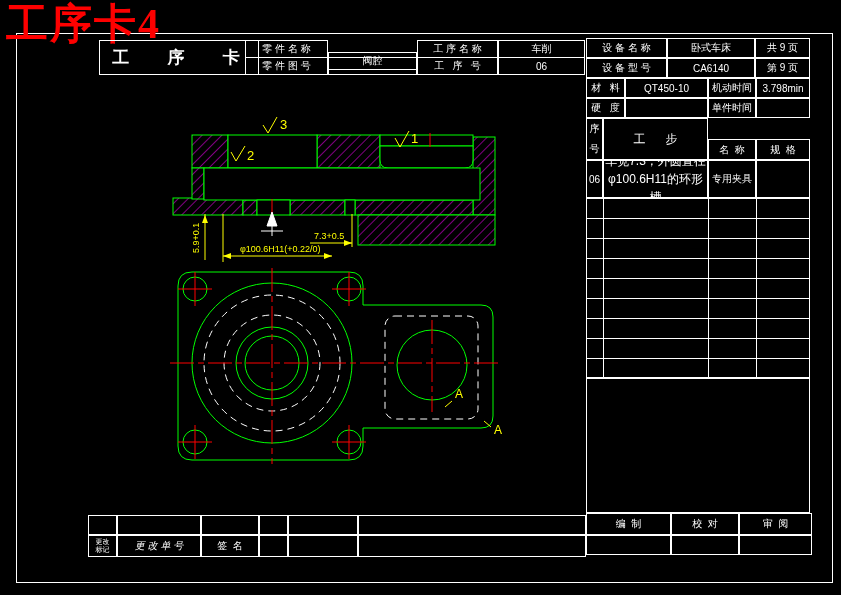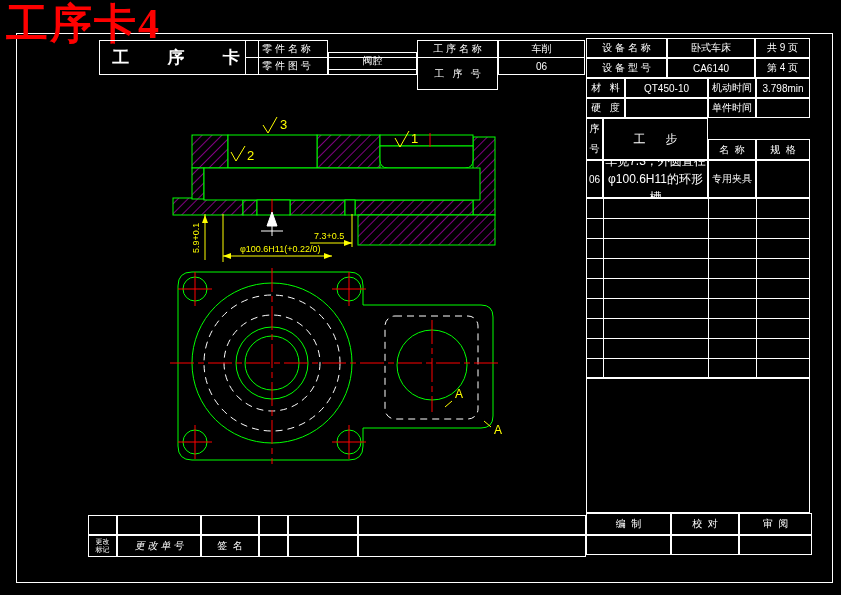--- a/index.html
+++ b/index.html
@@ -29,29 +29,29 @@
 
   <div class="big-title">工序卡4</div>
 
   <div class="cell card-title" style="left:85px;top:40px;width:160px;height:35px;">工   序   卡</div>
   <div class="cell" style="left:245px;top:40px;width:83px;height:18px;">零 件 名 称</div>
   <div class="cell" style="left:328px;top:52px;width:89px;height:18px;">阀腔</div>
   <div class="cell" style="left:417px;top:40px;width:81px;height:18px;">工 序 名 称</div>
   <div class="cell" style="left:498px;top:40px;width:87px;height:18px;">车削</div>
   <div class="cell" style="left:245px;top:57px;width:83px;height:18px;">零 件 图 号</div>
   <div class="cell" style="left:328px;top:57px;width:89px;height:18px;"></div>
-  <div class="cell" style="left:417px;top:57px;width:81px;height:33px;">工   序   号</div>
+  <div class="cell" style="left:417px;top:57px;width:81px;height:18px;">工   序   号</div>
   <div class="cell" style="left:498px;top:57px;width:87px;height:18px;">06</div>
 
   <div class="cell" style="left:586px;top:38px;width:81px;height:20px;">设 备 名 称</div>
   <div class="cell" style="left:667px;top:38px;width:88px;height:20px;">卧式车床</div>
   <div class="cell" style="left:755px;top:38px;width:55px;height:20px;">共 9 页</div>
   <div class="cell" style="left:586px;top:58px;width:81px;height:20px;">设 备 型 号</div>
   <div class="cell" style="left:667px;top:58px;width:88px;height:20px;">CA6140</div>
-  <div class="cell" style="left:755px;top:58px;width:55px;height:20px;">第 4 页</div>
+  <div class="cell" style="left:755px;top:58px;width:55px;height:20px;">第 9 页</div>
 
   <div class="cell" style="left:586px;top:78px;width:39px;height:20px;">材   料</div>
   <div class="cell" style="left:625px;top:78px;width:83px;height:20px;">QT450-10</div>
   <div class="cell" style="left:708px;top:78px;width:48px;height:20px;">机动时间</div>
   <div class="cell" style="left:756px;top:78px;width:54px;height:20px;">3.798min</div>
   <div class="cell" style="left:586px;top:98px;width:39px;height:20px;">硬   度</div>
   <div class="cell" style="left:625px;top:98px;width:83px;height:20px;"></div>
   <div class="cell" style="left:708px;top:98px;width:48px;height:20px;">单件时间</div>
   <div class="cell" style="left:756px;top:98px;width:54px;height:20px;"></div>
 

